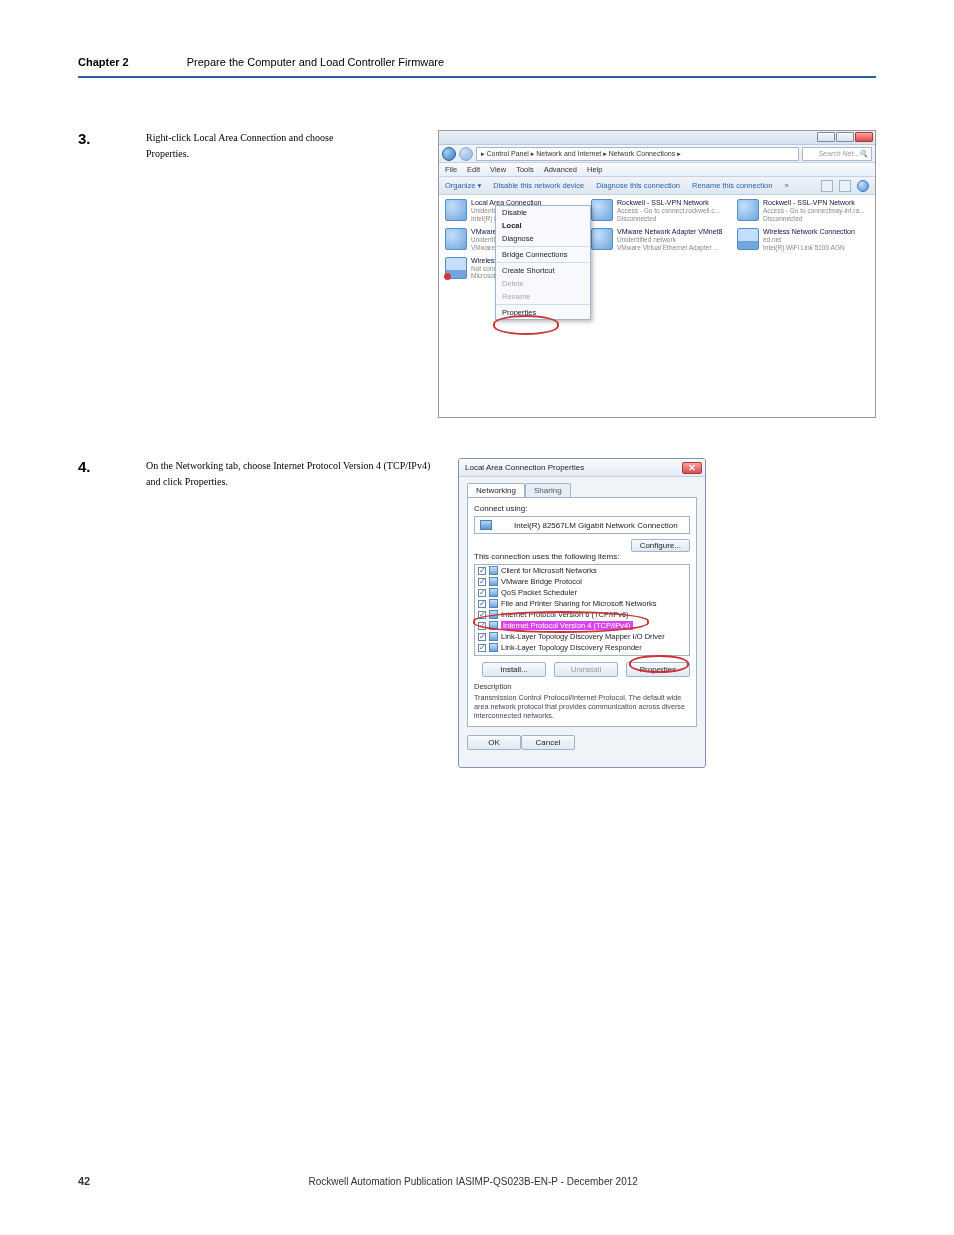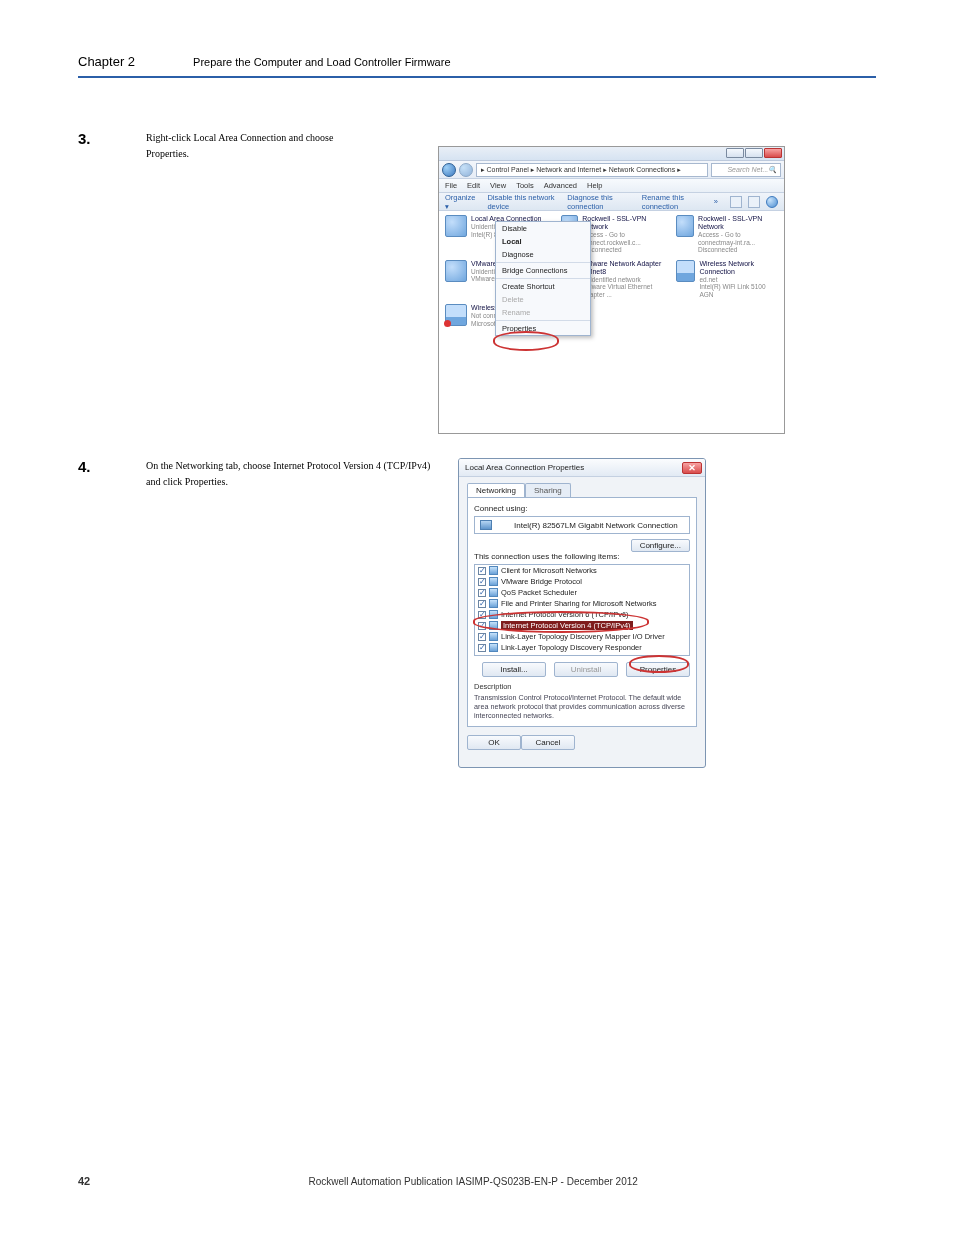--- a/index.html
+++ b/index.html
@@ -12,21 +12,21 @@
     position: relative;
   }
   .header {
     position: absolute;
     top: 52px;
     left: 78px;
     right: 78px;
     border-bottom: 2px solid #2b5fa8;
     padding-bottom: 6px;
   }
-  .chapter-label { font-family: Arial, sans-serif; font-weight: normal; font-size: 13px; }
+  .chapter-label { font-family: Arial, sans-serif; font-weight: bold; font-size: 11px; }
   .chapter-title { font-family: Arial, sans-serif; font-size: 11px; margin-left: 10px; padding-left: 44px; }
   .content { position: absolute; top: 130px; left: 78px; right: 78px; }
   .step {
     display: flex;
     align-items: flex-start;
     margin-bottom: 28px;
   }
   .step-num {
     font-family: Arial, sans-serif;
     font-weight: bold;
@@ -39,22 +39,22 @@
     line-height: 1.6;
     flex: 1;
     margin-left: 44px;
   }
   .step3 .step-text { max-width: 190px; }
   .step4 .step-text { max-width: 300px; }
 
   
   .shot1 {
     position: absolute;
-    top: 16px; left: 360px;
-    width: 347px; height: 288px;
+    top: 0; left: 360px;
+    width: 438px; height: 288px;
     border: 1px solid #999;
     background: #fff;
     font-family: 'Segoe UI', Tahoma, sans-serif;
     font-size: 8px;
     color: #222;
     overflow: hidden;
   }
   .titlebar {
     height: 14px;
     background: linear-gradient(#e9eff7,#d6e3f2);
@@ -120,21 +120,21 @@
   .tab.inactive { background:#e6edf6; color:#555; }
   .tabpanel { border:1px solid #9fb4cf; background:#fff; padding:6px; }
   .adapterbox { border:1px solid #9fb4cf; background:#fff; padding:3px 5px; display:flex; align-items:center; gap:22px; margin:3px 0 5px; }
   .adaptico { width:12px; height:10px; background:linear-gradient(#b5d5f3,#5f95cc); border:1px solid #4d7fb2; }
   .cfgbtn { float:right; border:1px solid #9fb4cf; background:linear-gradient(#f8fafd,#e0e8f2); padding:1px 8px; font-size:8px; border-radius:2px; }
   .itemlist { border:1px solid #9fb4cf; background:#fff; height:92px; margin-top:3px; overflow:hidden; }
   .li { display:flex; align-items:center; gap:3px; padding:1px 3px; font-size:7.5px; }
   .cb { width:8px; height:8px; border:1px solid #6b85a3; background:#fff; position:relative; display:inline-block; }
   .cb::after { content:"✓"; position:absolute; left:0; top:-2px; font-size:8px; color:#2b5fa8; }
   .li .ico { width:9px; height:9px; background:linear-gradient(#c6e2fb,#6ba2d8); border:1px solid #5187bd; }
-  .li.sel span.lbl { background:#7f1d1d; color:#fff; padding:0 2px; }
+  .li.sel span.lbl { background:#d946ef; color:#fff; padding:0 2px; }
   .btnrow { display:flex; gap:8px; margin-top:6px;padding-left:8px; }
   .btn { flex:1; border:1px solid #9fb4cf; background:linear-gradient(#f8fafd,#e0e8f2); padding:2px 0; font-size:8px; border-radius:2px; text-align:center; }
   .btn.disabled { color:#999; }
   .desc { margin-top:5px; font-size:7.5px; color:#333; }
   .descbox { color:#445; font-size:7.2px; line-height:1.25; margin-top:2px; }
   .okrow { display:flex; justify-content:flex-start; gap:0; margin-top:8px; }
   .okrow .btn { flex:0 0 54px; }
 
   .step4-wrap { position: relative; margin-top: 20px; }
 

